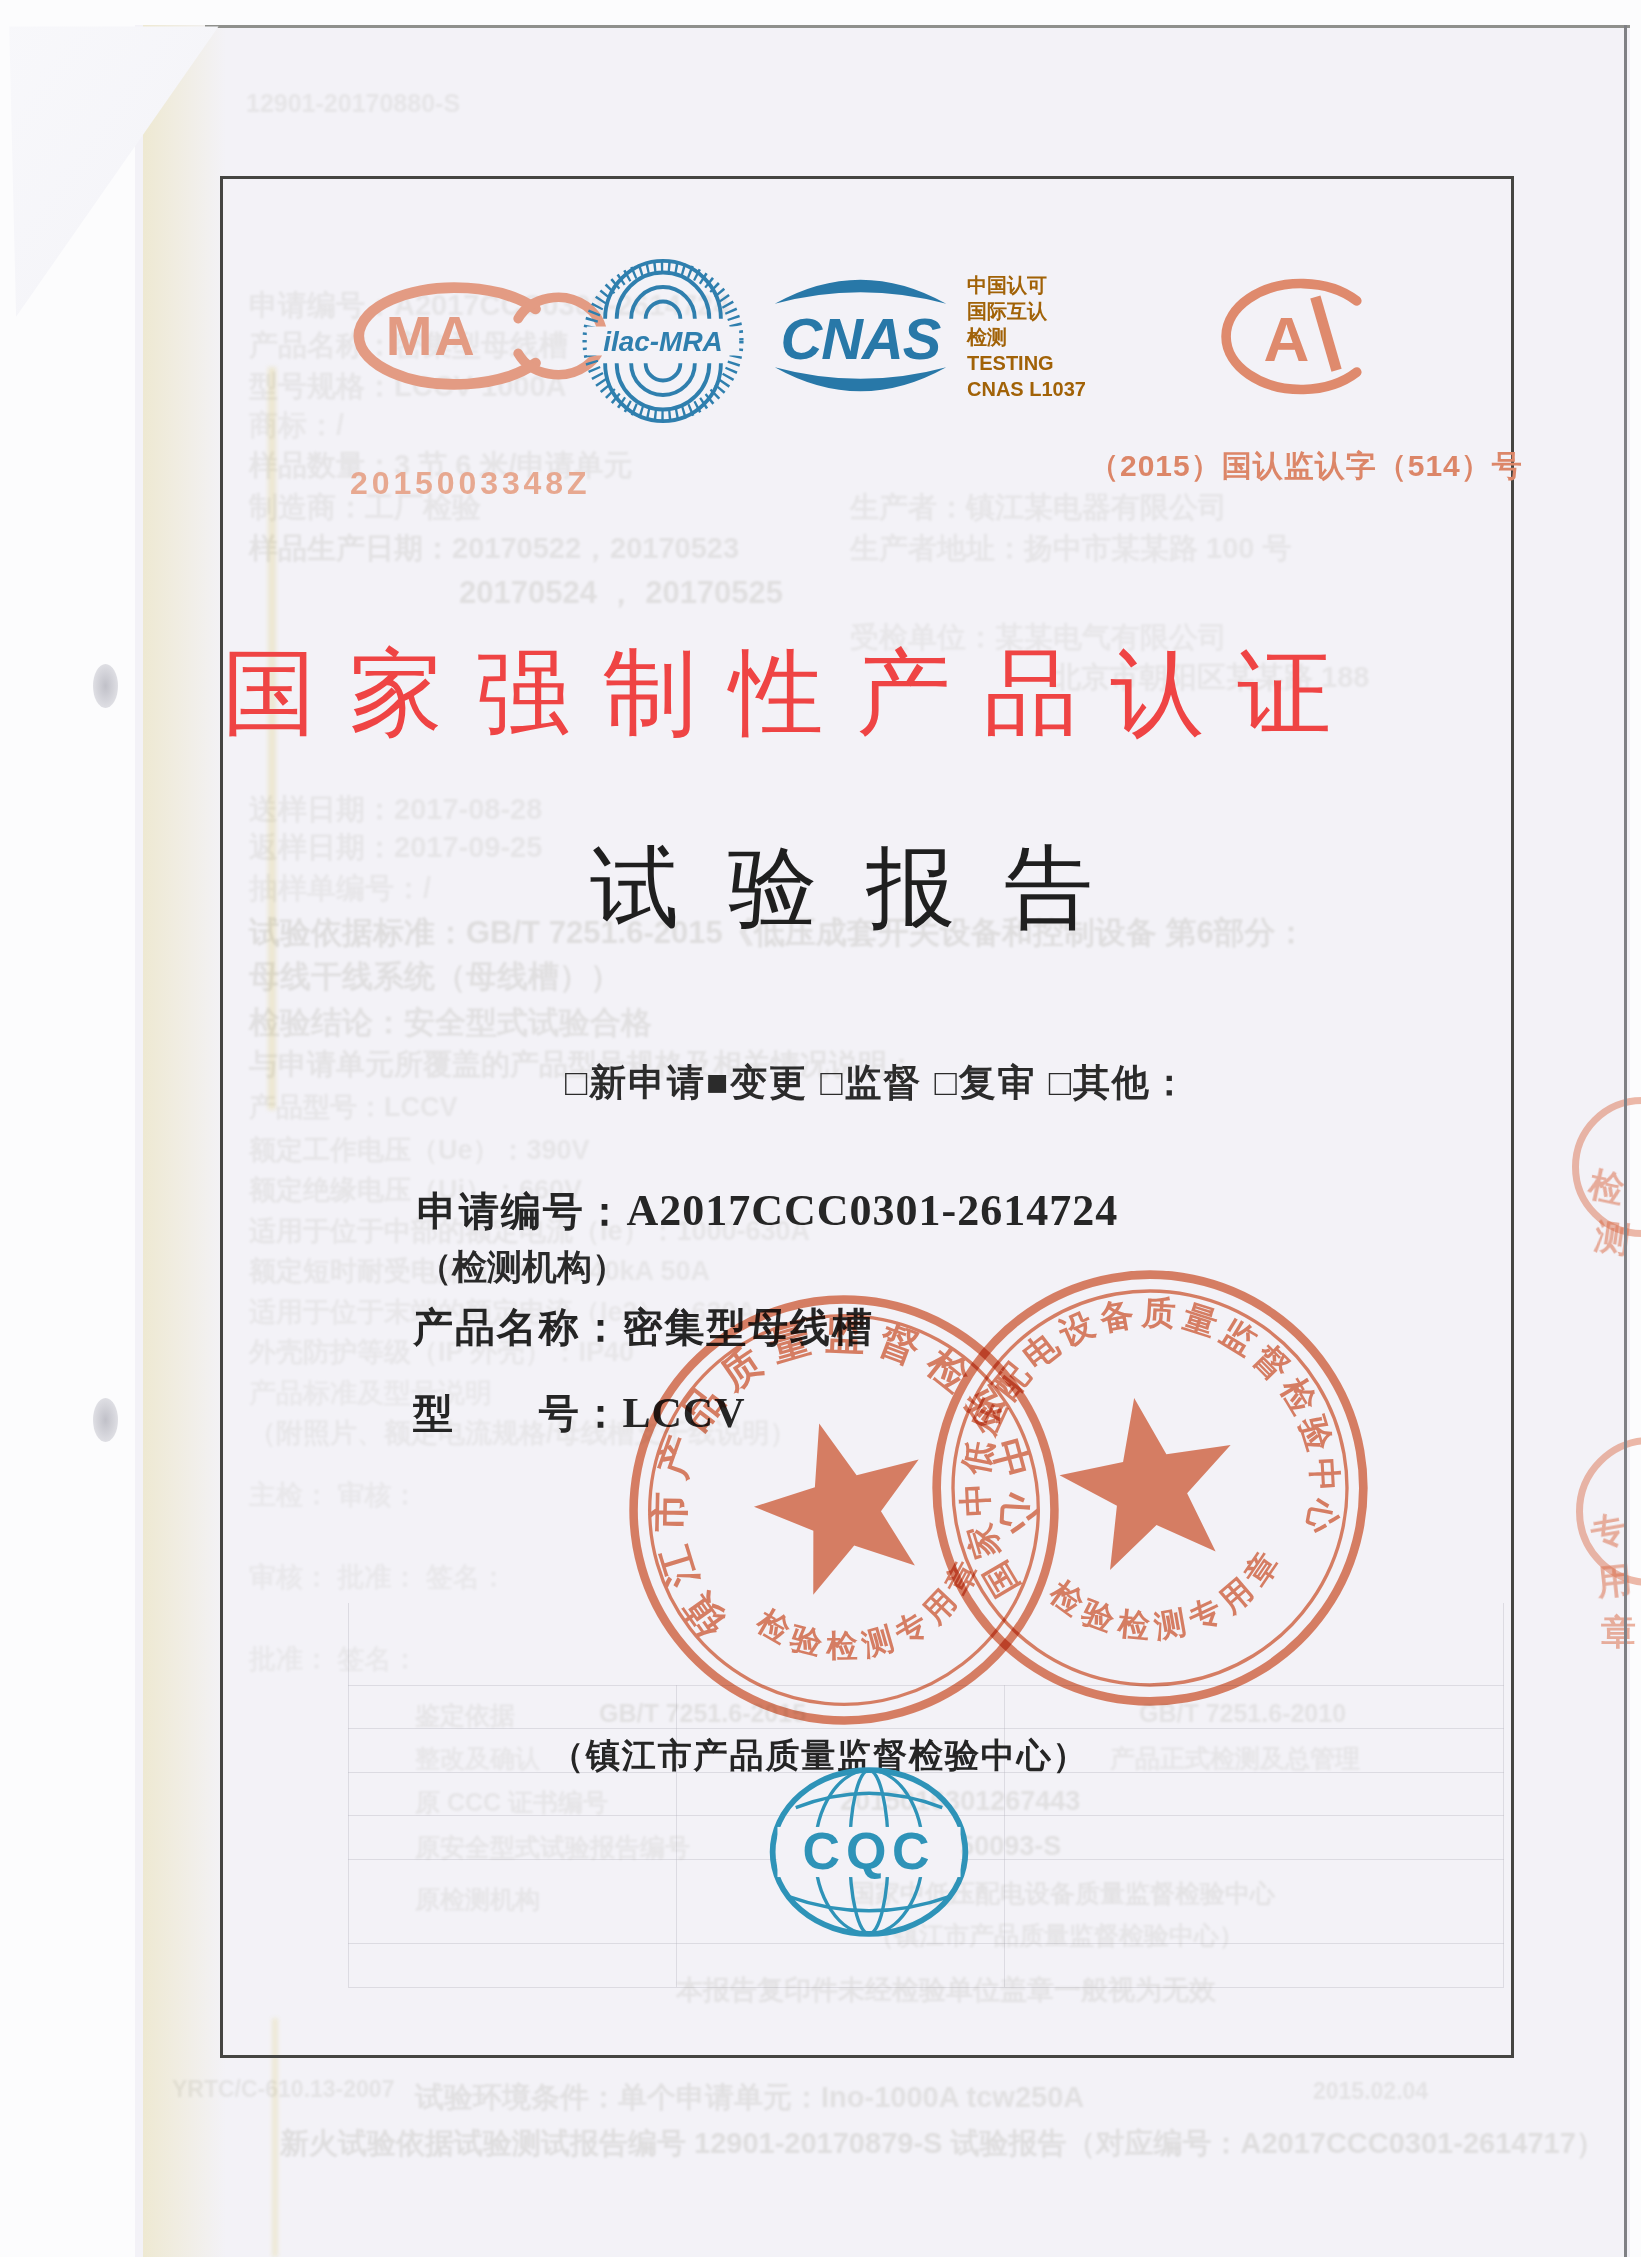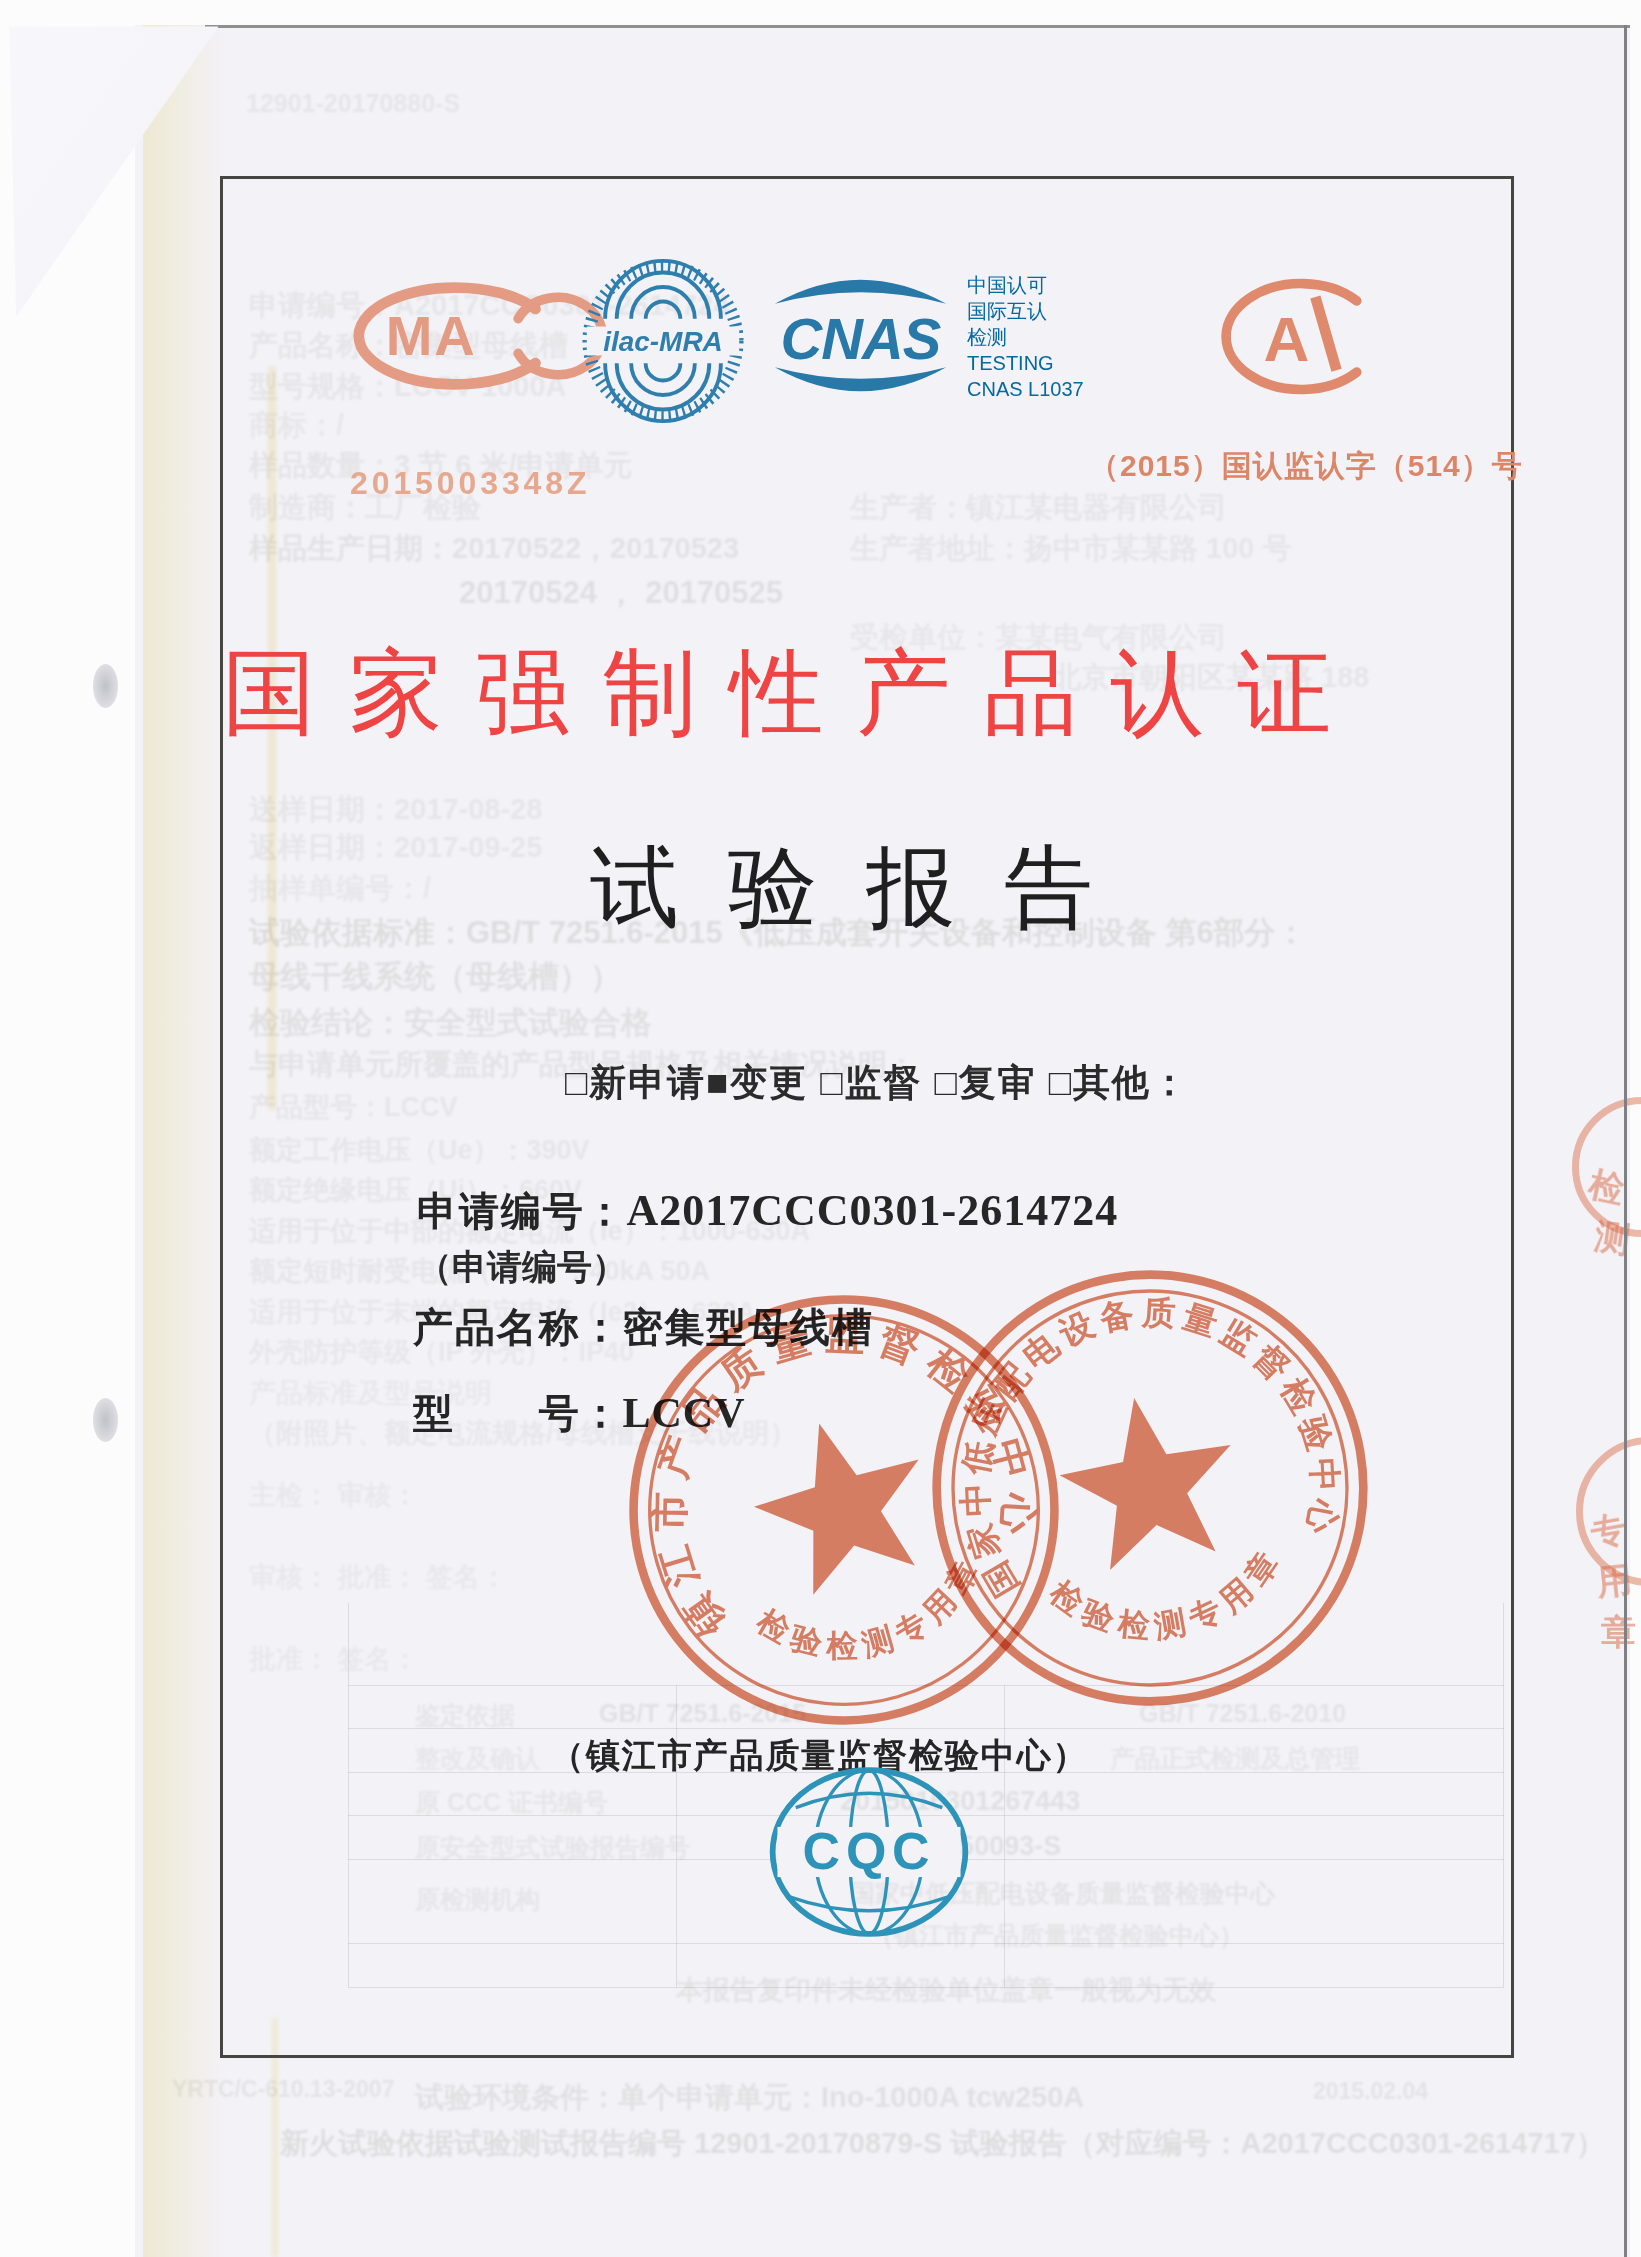--- a/index.html
+++ b/index.html
@@ -22,21 +22,21 @@
   
   .frame{position:absolute;left:220px;top:176px;width:1288px;height:1876px;border:3.4px solid #454542;}
   
   .hole{position:absolute;width:25px;height:44px;border-radius:50%;
      background:radial-gradient(#b6b6bf,#dadae0 72%);opacity:.85;}
   
   .t{position:absolute;white-space:nowrap;}
   .report-no{font-size:32px;font-weight:bold;letter-spacing:1px;color:#2a2a2a;}
   .cma-num{font-size:32px;font-weight:bold;letter-spacing:3.9px;color:#e7a890;}
   .approval{font-size:30px;font-weight:bold;color:#dc8668;letter-spacing:1px;}
-  .cnas-side{position:absolute;font-size:20px;font-weight:normal;color:#0369a1;line-height:26px;}
+  .cnas-side{position:absolute;font-size:20px;font-weight:bold;color:#a16207;line-height:26px;}
   .title1{left:222px;width:1288px;text-align:left;top:630px;font-size:94px;letter-spacing:.35em;
      font-family:"Liberation Serif","DejaVu Serif",serif;color:#ef4444;font-weight:400;}
   .title2{left:222px;width:1288px;text-align:center;top:828px;font-size:89px;letter-spacing:.55em;
      font-family:"Liberation Serif","DejaVu Serif",serif;color:#1f1f1f;font-weight:500;}
   .cbrow{font-size:37px;font-weight:bold;color:#2b2b2b;letter-spacing:1.9px;}
   .lbl{font-size:40px;font-weight:bold;color:#252525;letter-spacing:1.9px;}
   .val-serif{font-family:"Liberation Serif","DejaVu Serif",serif;font-size:44px;font-weight:bold;letter-spacing:1px;}
   .sub{font-size:35px;font-weight:bold;color:#2a2a2a;}
   
   .stamp{position:absolute;color:#d96540;opacity:.8;mix-blend-mode:multiply;}
@@ -173,21 +173,21 @@
   <div class="t approval" style="left:1089px;top:446px;">（2015）国认监认字（514）号</div>
 
   <div class="t title1">国家强制性产品认证</div>
   <div class="t title2">试验报告</div>
 
   <div class="t cbrow" style="left:565px;top:1058px;">□新申请■变更 □监督 □复审 □其他：</div>
 
   <div class="t" style="left:417px;top:1184px;text-align:center;">
     <span class="lbl">申请编号：</span><span class="val-serif">A2017CCC0301-2614724</span>
   </div>
-  <div class="t sub" style="left:417px;top:1244px;">（申请编号）</div>
+  <div class="t sub" style="left:417px;top:1244px;">（检测机构）</div>
 
   <div class="t" style="left:413px;top:1300px;">
     <span class="lbl">产品名称：</span><span class="lbl">密集型母线槽</span>
   </div>
 
   <div class="t" style="left:413px;top:1386px;">
     <span class="lbl">型　　号：</span><span class="val-serif" style="font-size:42px;">LCCV</span>
   </div>
 
   <div class="t lbl" style="left:550px;top:1688px;font-size:34px;margin-top:45px;">（镇江市产品质量监督检验中心）</div>

